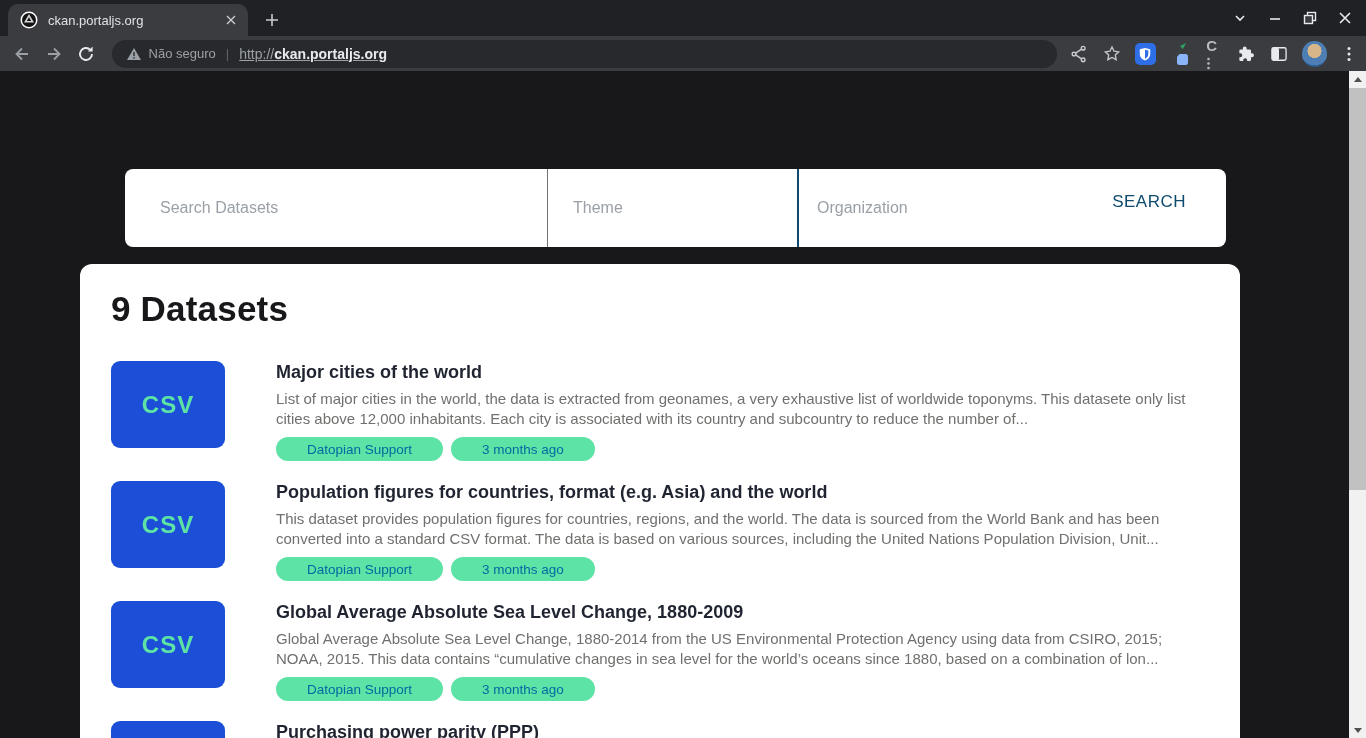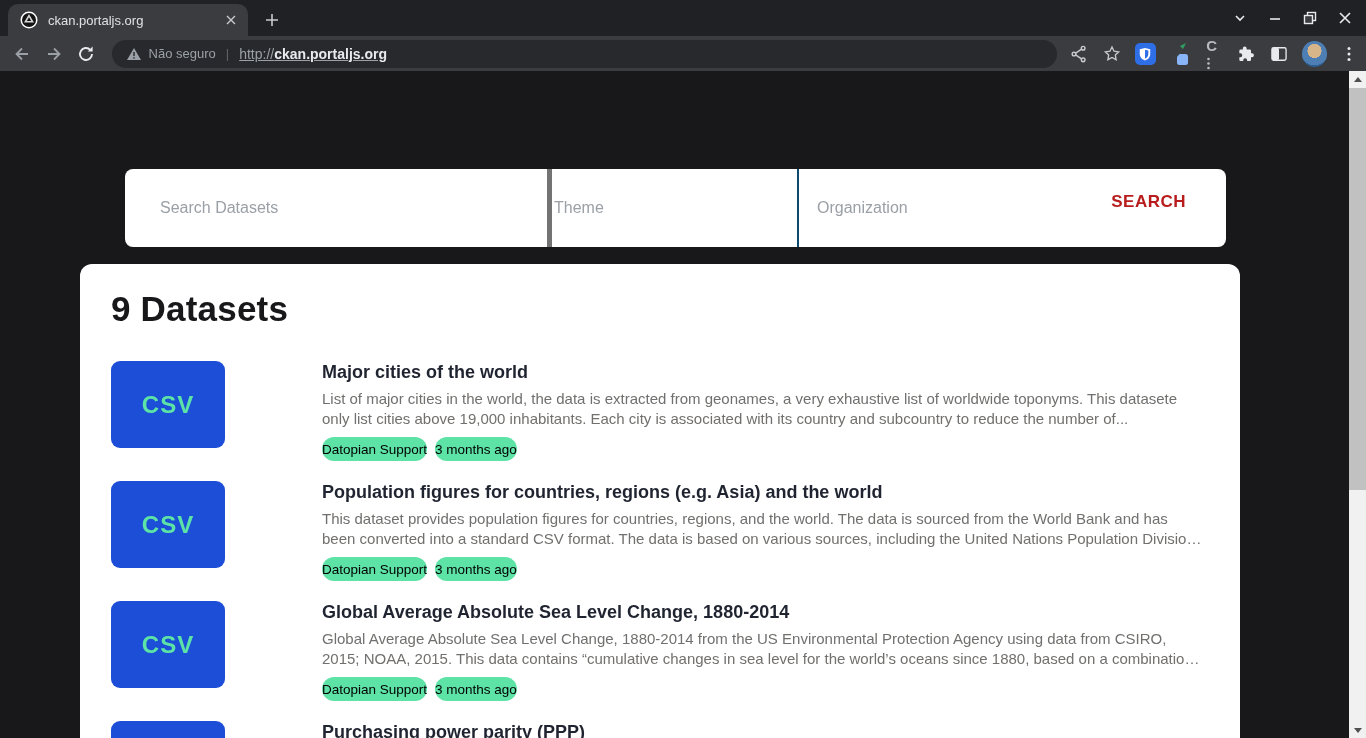--- a/index.html
+++ b/index.html
@@ -48,44 +48,44 @@
   .tri-down { width:0; height:0; border-left:4px solid transparent; border-right:4px solid transparent;
               border-top:5px solid #505050; }
   .sb-thumb { position:absolute; left:0; top:17px; width:17px; height:402px; background:#c1c1c1; }
 
   .search-card { position:absolute; left:125px; top:98px; width:1101px; height:78px;
                  background:#ffffff; border-radius:8px; display:flex; align-items:stretch;justify-content:center; }
   .sfield { border:none; outline:none; background:transparent; font-size:16px;
             font-family:inherit; color:#202124; height:100%; }
   .sfield::placeholder { color:#9aa0a6; }
   .sf1 { width:422px; padding-left:35px; }
-  .sf2 { width:250px; padding-left:2px; border-left:5px solid #737373; }
+  .sf2 { width:250px; padding-left:25px; border-left:1px solid #737373; }
   .sf3 { width:250px; padding-left:18px; border-left:2px solid #0c4a6e; }
   .search-btn { margin:0 40px 12px auto; align-self:center; border:none; background:transparent;
-                font-family:inherit; font-size:17px; font-weight:700; letter-spacing:.5px;
-                color:#b91c1c; cursor:pointer; }
+                font-family:inherit; font-size:17px; font-weight:400; letter-spacing:.5px;
+                color:#0c4a6e; cursor:pointer; }
 
   .main-card { position:absolute; left:80px; top:193px; width:1160px; height:474px;
                background:#ffffff; border-radius:12px 12px 0 0; padding:24px 35px 0 31px; }
   .page-title { font-size:35px; font-weight:800; color:#18181b; line-height:42px;
                 margin-bottom:30px; letter-spacing:.2px; }
 
   .ds-item { display:flex; margin-bottom:19px; }
   .ds-tile { width:114px; height:87px; flex:none; border-radius:9px; background:#1d4ed8;
              display:flex; align-items:center; justify-content:center; margin-top:1px; }
   .ds-format { color:#5ce3a6; font-size:24px; font-weight:700; letter-spacing:1px; }
-  .ds-body { margin-left:97px; width:936px; }
+  .ds-body { margin-left:51px; width:936px; }
   .ds-title { font-size:18px; font-weight:700; color:#1f2430; line-height:24px;
               margin-bottom:5px; cursor:pointer; }
   .ds-desc { font-size:15px; color:#71706e; line-height:20px; margin-bottom:8px;
              display:-webkit-box; -webkit-line-clamp:2; -webkit-box-orient:vertical;
              overflow:hidden; max-height:40px; }
   .badges { display:flex; gap:8px; }
-  .badge { height:24px; display:inline-flex; align-items:center; padding:0 0;
-           border-radius:12px; background:#5ee3a7; color:#000000; font-size:13.5px; }
+  .badge { height:24px; display:inline-flex; align-items:center; padding:0 31px;
+           border-radius:12px; background:#5ee3a7; color:#0369a1; font-size:13.5px; }
 
   svg { display:block; }
 </style>
 </head>
 <body>
 
 <div class="tabstrip">
   <div class="tab">
     <span class="favicon">
       <svg width="18" height="18" viewBox="0 0 18 18">
@@ -227,48 +227,48 @@
 
   <div class="main-card">
     <div class="page-title">9 Datasets</div>
 
     <div class="ds-item">
       <div class="ds-tile">
         <span class="ds-format">CSV</span>
       </div>
       <div class="ds-body">
         <div class="ds-title">Major cities of the world</div>
-        <div class="ds-desc">List of major cities in the world, the data is extracted from geonames, a very exhaustive list of worldwide toponyms. This datasete only list cities above 19,000 inhabitants. Each city is associated with its country and subcountry to reduce the number of...</div>
+        <div class="ds-desc">List of major cities in the world, the data is extracted from geonames, a very exhaustive list of worldwide toponyms. This datasete only list cities above 12,000 inhabitants. Each city is associated with its country and subcountry to reduce the number of...</div>
         <div class="badges">
           <span class="badge">Datopian Support</span>
           <span class="badge">3 months ago</span>
         </div>
       </div>
     </div>
 
     <div class="ds-item">
       <div class="ds-tile">
         <span class="ds-format">CSV</span>
       </div>
       <div class="ds-body">
-        <div class="ds-title">Population figures for countries, regions (e.g. Asia) and the world</div>
+        <div class="ds-title">Population figures for countries, format (e.g. Asia) and the world</div>
         <div class="ds-desc">This dataset provides population figures for countries, regions, and the world. The data is sourced from the World Bank and has been converted into a standard CSV format. The data is based on various sources, including the United Nations Population Division, Unit...</div>
         <div class="badges">
           <span class="badge">Datopian Support</span>
           <span class="badge">3 months ago</span>
         </div>
       </div>
     </div>
 
     <div class="ds-item">
       <div class="ds-tile">
         <span class="ds-format">CSV</span>
       </div>
       <div class="ds-body">
-        <div class="ds-title">Global Average Absolute Sea Level Change, 1880-2014</div>
+        <div class="ds-title">Global Average Absolute Sea Level Change, 1880-2009</div>
         <div class="ds-desc">Global Average Absolute Sea Level Change, 1880-2014 from the US Environmental Protection Agency using data from CSIRO, 2015; NOAA, 2015. This data contains “cumulative changes in sea level for the world’s oceans since 1880, based on a combination of lon...</div>
         <div class="badges">
           <span class="badge">Datopian Support</span>
           <span class="badge">3 months ago</span>
         </div>
       </div>
     </div>
 
     <div class="ds-item">
       <div class="ds-tile">

